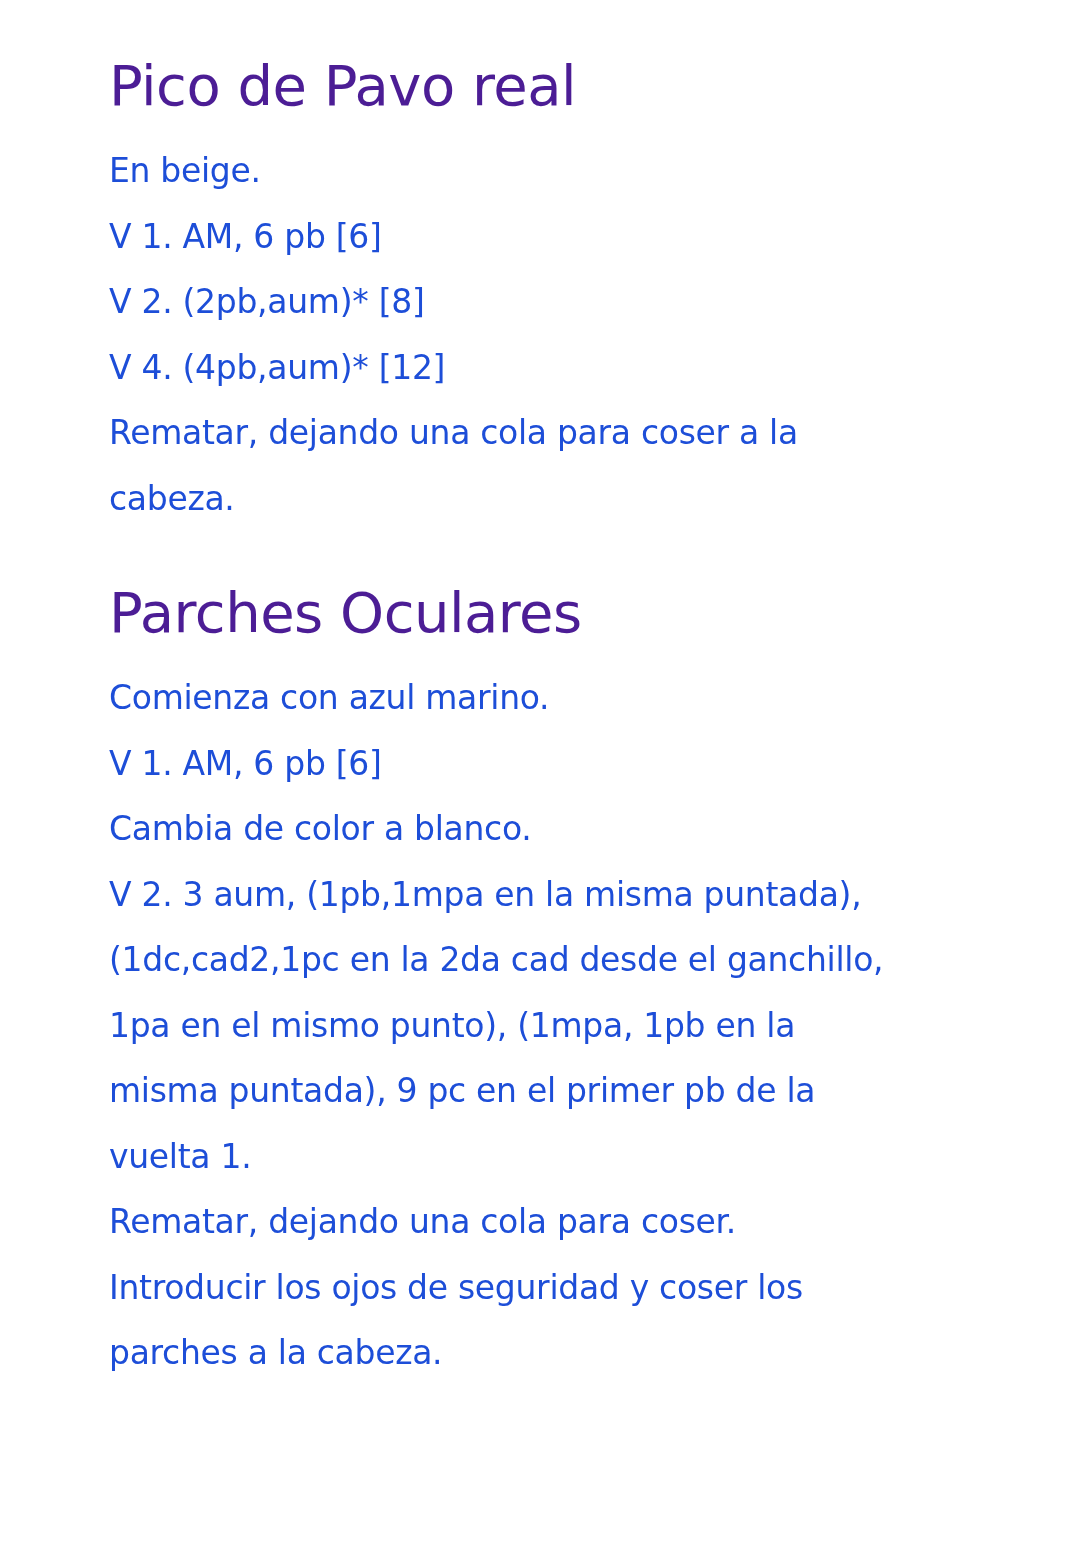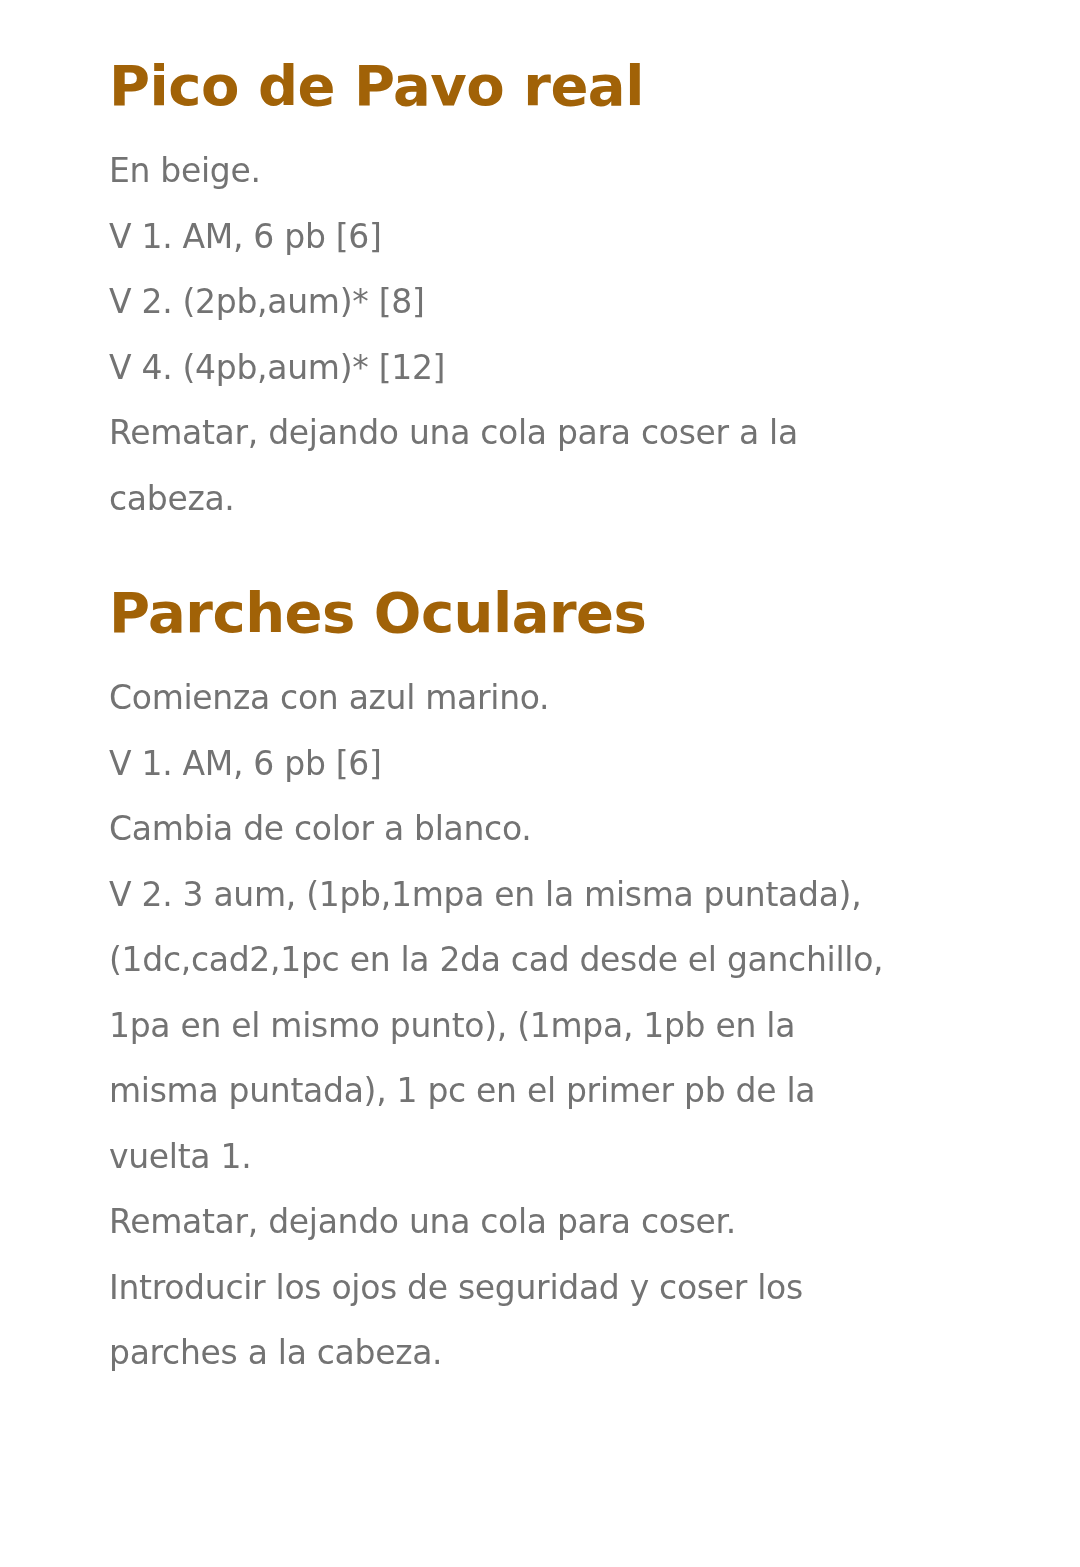--- a/index.html
+++ b/index.html
@@ -1,22 +1,22 @@
 <!DOCTYPE html>
 <html><head>
 <meta charset="utf-8">
 <style>
   html, body { margin: 0; padding: 0; background: #ffffff; }
   body { width: 1080px; height: 1567px; overflow: hidden; position: relative; font-family: "DejaVu Sans", "Liberation Sans", sans-serif; }
   .content { position: absolute; left: 109px; top: 48px; width: 860px; }
-  h2 { margin: 0; font-weight: 700; color: #a16207; font-size: 56px; line-height: 76px; letter-spacing: -0.5px; }
+  h2 { margin: 0; font-weight: 400; color: #4c1d95; font-size: 56px; line-height: 76px; letter-spacing: -0.5px; }
   .section { margin: 0; }
   .section + .section { margin-top: 44px; }
   .lines { margin-top: 14px; }
-  .line { color: #737373; font-size: 33px; line-height: 65.5px; letter-spacing: -0.3px; }
+  .line { color: #1d4ed8; font-size: 33px; line-height: 65.5px; letter-spacing: -0.3px; }
 </style>
 </head>
 <body>
 
 <div class="content">
   <div class="section">
     <h2>Pico de Pavo real</h2>
     <div class="lines">
       <div class="line">En beige.</div>
       <div class="line">V 1. AM, 6 pb [6]</div>
@@ -29,20 +29,20 @@
 
   <div class="section">
     <h2>Parches Oculares</h2>
     <div class="lines">
       <div class="line">Comienza con azul marino.</div>
       <div class="line">V 1. AM, 6 pb [6]</div>
       <div class="line">Cambia de color a blanco.</div>
       <div class="line">V 2. 3 aum, (1pb,1mpa en la misma puntada),</div>
       <div class="line">(1dc,cad2,1pc en la 2da cad desde el ganchillo,</div>
       <div class="line">1pa en el mismo punto), (1mpa, 1pb en la</div>
-      <div class="line">misma puntada), 1 pc en el primer pb de la</div>
+      <div class="line">misma puntada), 9 pc en el primer pb de la</div>
       <div class="line">vuelta 1.</div>
       <div class="line">Rematar, dejando una cola para coser.</div>
       <div class="line">Introducir los ojos de seguridad y coser los</div>
       <div class="line">parches a la cabeza.</div>
     </div>
   </div>
 </div>
 
 </body></html>

